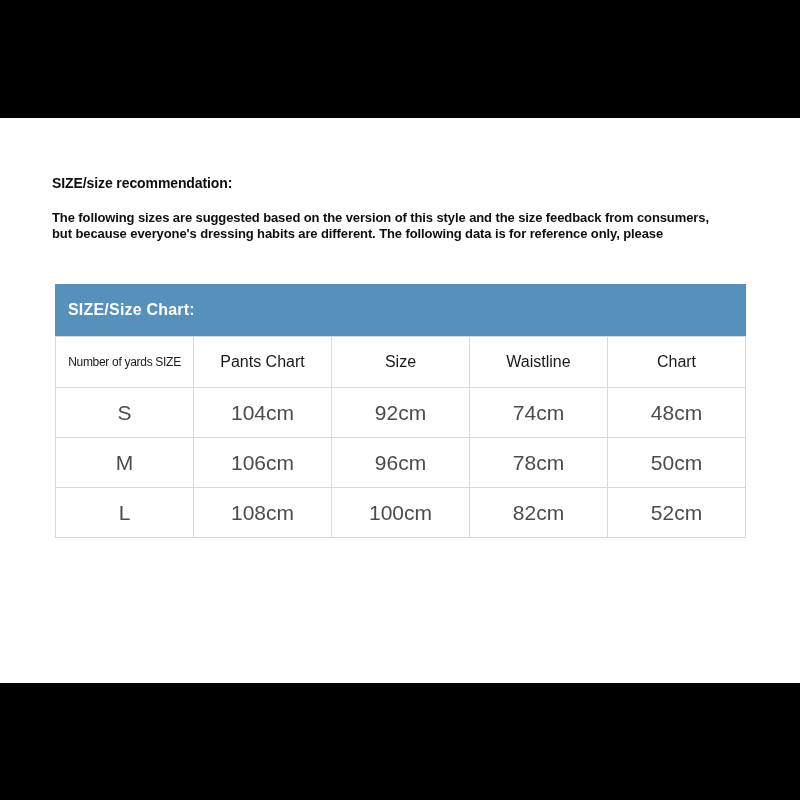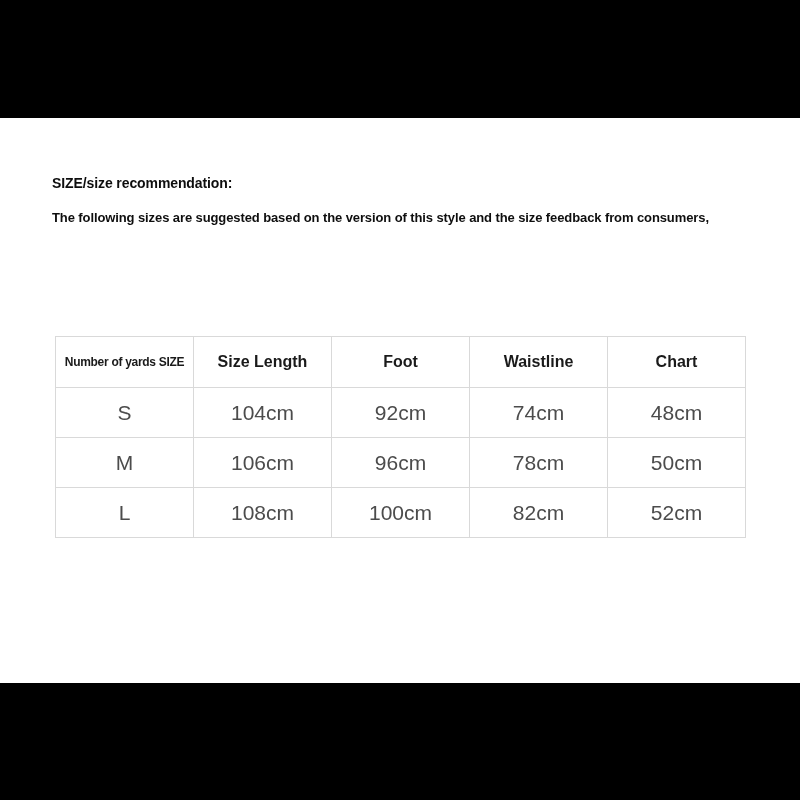--- a/index.html
+++ b/index.html
@@ -62,21 +62,21 @@
   }
   .size-table th, .size-table td {
     border: 1px solid #d9d9d9;
     text-align: center;
     vertical-align: middle;
     background: #ffffff;
   }
   .size-table thead th {
     height: 51px;
     font-size: 16px;
-    font-weight: bold;
+    font-weight: normal;
     color: #1a1a1a;
   }
   .size-table thead th.col-size {
     font-size: 12px;
     letter-spacing: -0.3px;
   }
   .size-table tbody td {
     height: 50px;
     font-size: 21px;
     font-weight: normal;
@@ -87,29 +87,33 @@
 <body>
 
 <div class="band band-top"></div>
 
 <div class="content">
 
   <div class="heading">SIZE/size recommendation:</div>
 
   <div class="intro">
     <div>The following sizes are suggested based on the version of this style and the size feedback from consumers,</div>
+    <div>but because everyone's dressing habits are different. The following data is for reference only, please</div>
   </div>
 
+  <div class="title-bar">
+    <span>SIZE/Size Chart:</span>
+  </div>
 
   <table class="size-table">
     <thead>
       <tr>
         <th class="col-size">Number of yards SIZE</th>
-        <th>Size Length</th>
-        <th>Foot</th>
+        <th>Pants Chart</th>
+        <th>Size</th>
         <th>Waistline</th>
         <th>Chart</th>
       </tr>
     </thead>
     <tbody>
       <tr>
         <td>S</td>
         <td>104cm</td>
         <td>92cm</td>
         <td>74cm</td>

